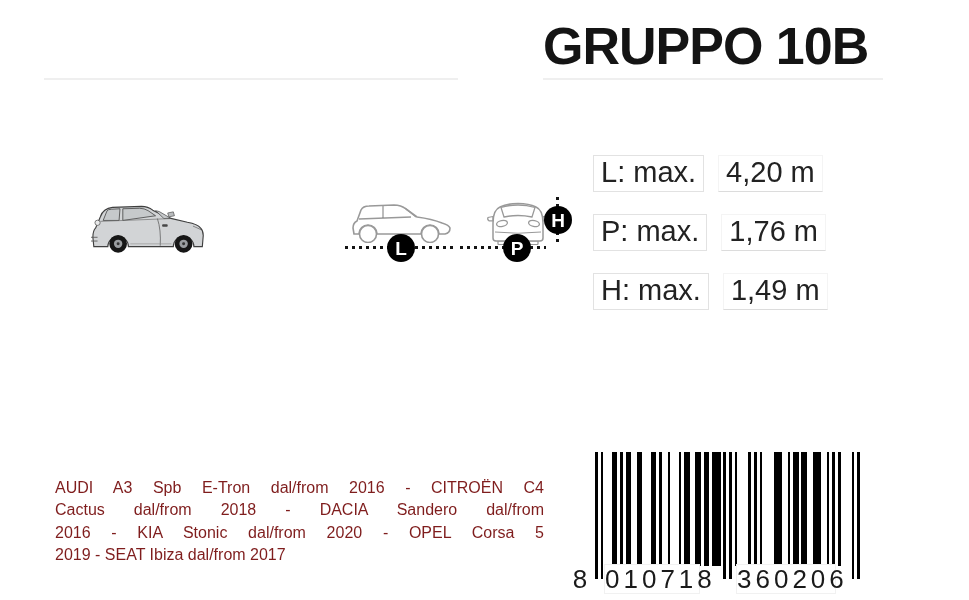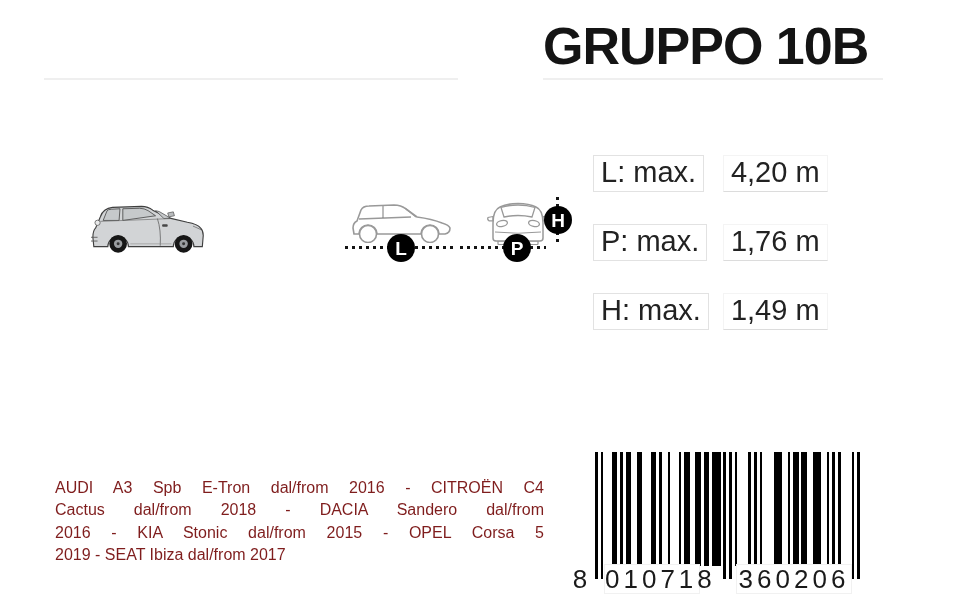--- a/index.html
+++ b/index.html
@@ -62,21 +62,21 @@
     font-size: 19px;
     display: flex; align-items: center; justify-content: center;
     line-height: 1;
   }
   .marker-l { left: 387px; top: 234px; }
   .marker-p { left: 503px; top: 234px; }
   .marker-h { left: 544px; top: 206px; }
 
   
   .dims { position: absolute; left: 593px; top: 155px; }
-  .dim-row { display: flex; align-items: center; margin-bottom: 32px; justify-content: space-between; }
+  .dim-row { display: flex; align-items: center; margin-bottom: 22px; }
   .dim-label {
     font-size: 29px;
     color: #222;
     border: 1px solid #e2e2e2;
     background: #fff;
     min-width: 101px;
     padding: 0 7px 2px 7px;
     white-space: nowrap;
   }
   .dim-value {
@@ -111,21 +111,21 @@
     color: #1a1a1a;
     letter-spacing: 4px;
     text-align: center;
     background: #fff;
     border: 1px solid #f1f1f1;
     line-height: 28px;
     height: 30px;
   }
   .bc-first { left: -27px; width: 24px; letter-spacing: 0; border-color: transparent; }
   .bc-left  { left: 9px;   width: 96px; }
-  .bc-right { left: 141px; width: 116px; }
+  .bc-right { left: 141px; width: 100px; }
 </style>
 </head>
 <body>
 
 <div class="page">
 
   <div class="title title-group">GRUPPO 10B</div>
   <div class="title-underline u1"></div>
   <div class="title-underline u2"></div>
 
@@ -187,21 +187,21 @@
     </div>
     <div class="dim-row">
       <span class="dim-label">H: max.</span>
       <span class="dim-value">1,49 m</span>
     </div>
   </div>
 
   <div class="compat">
     <div class="line">AUDI A3 Spb E-Tron dal/from 2016 - CITROËN C4</div>
     <div class="line">Cactus dal/from 2018 - DACIA Sandero dal/from</div>
-    <div class="line">2016 - KIA Stonic dal/from 2015 - OPEL Corsa 5</div>
+    <div class="line">2016 - KIA Stonic dal/from 2020 - OPEL Corsa 5</div>
     <div class="line last">2019 - SEAT Ibiza dal/from 2017</div>
   </div>
 
   <div class="barcode">
     <svg width="266" height="128" viewBox="0 0 266 128" fill="#000" shape-rendering="crispEdges">
         <rect x="0.00" y="0" width="2.79" height="127"></rect>
         <rect x="5.58" y="0" width="2.79" height="127"></rect>
         <rect x="16.74" y="0" width="5.58" height="114"></rect>
         <rect x="25.11" y="0" width="2.79" height="114"></rect>
         <rect x="30.69" y="0" width="5.58" height="114"></rect>

